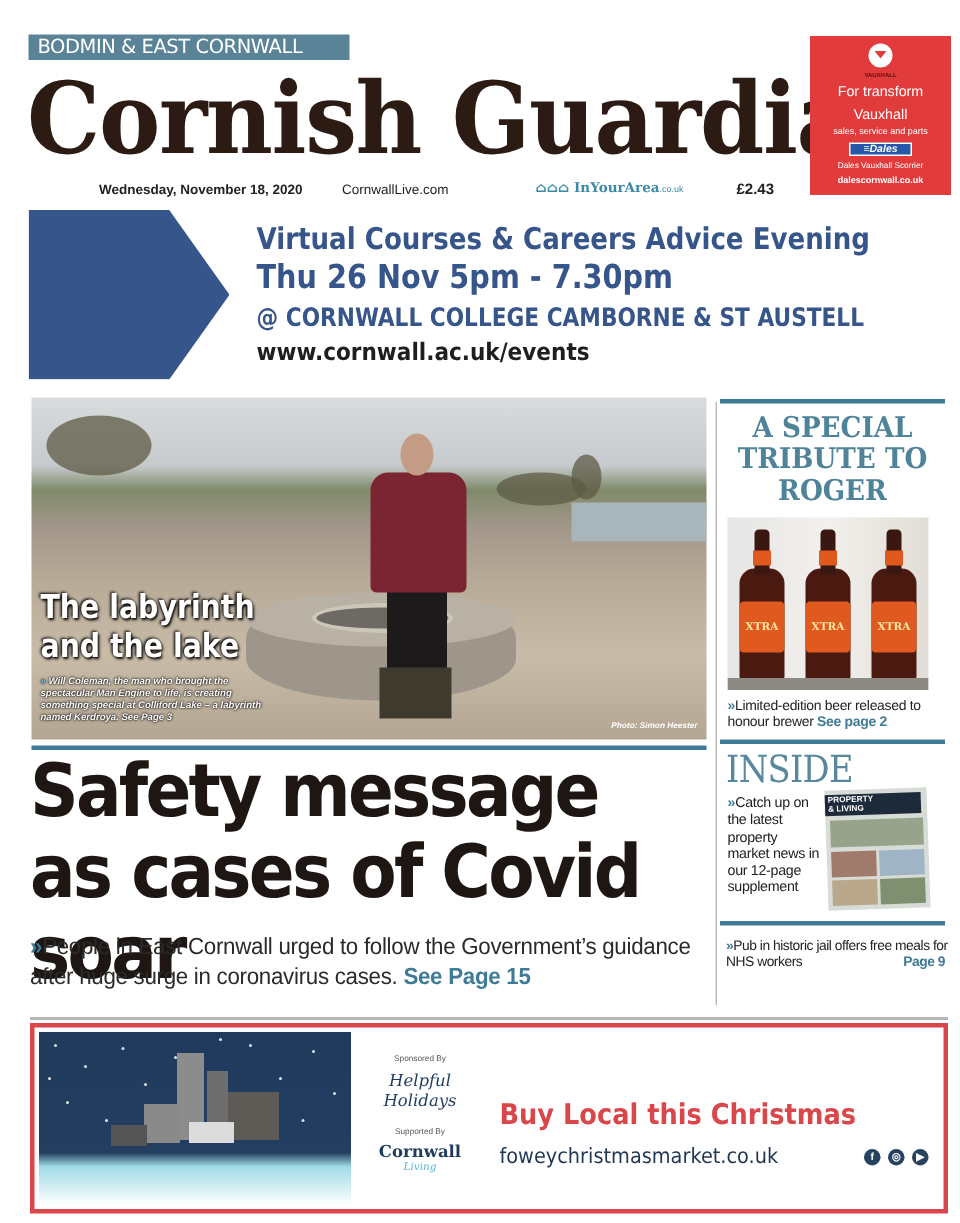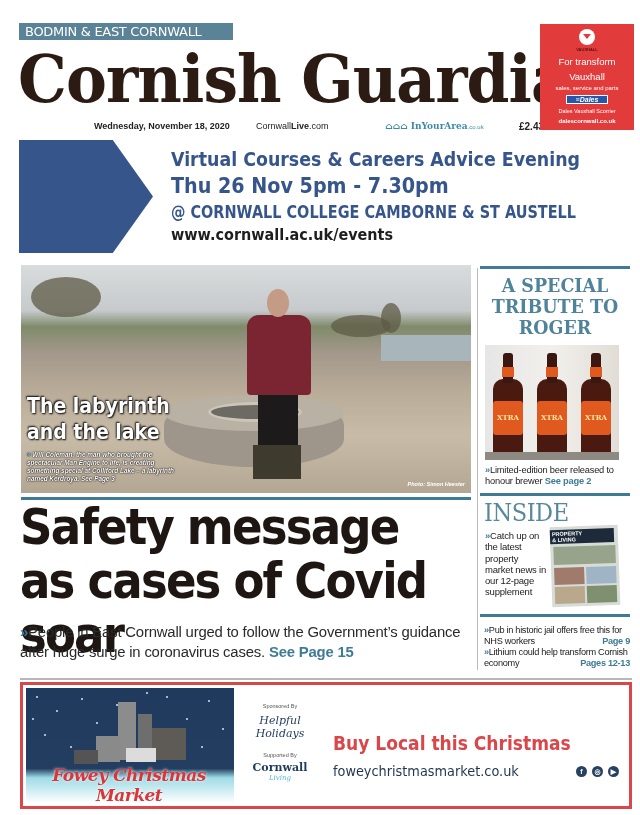--- a/index.html
+++ b/index.html
@@ -12,24 +12,24 @@
     background: #5a8397; color: #fff; font-size: 13px; line-height: 17px;
     padding-left: 6px; letter-spacing: -0.3px; font-family: "DejaVu Sans", sans-serif;
     font-weight: normal;
   }
   .masthead-title {
     position: absolute; left: 18px; top: 40px; width: 520px; height: 78px;
     font-family: "DejaVu Serif", serif; font-weight: bold; font-size: 66px;
     line-height: 78px; color: #2b1b12; letter-spacing: -1px;
     transform: scaleX(0.93); transform-origin: left center; white-space: nowrap;
   }
-  .masthead-meta { position: absolute; top: 121px; font-size: 9px; font-weight: bold; color: #222; white-space: nowrap; margin-left: 28px; }
+  .masthead-meta { position: absolute; top: 121px; font-size: 9px; font-weight: bold; color: #222; white-space: nowrap; }
   .meta-date { left: 66px; }
   .meta-web { left: 228px; font-weight: normal; }
-  .meta-web b { font-weight: bold; }
+  .meta-web b { font-weight: normal; }
   .meta-iya { left: 357px; color: #3c8aa8; font-family: "DejaVu Serif", serif; }
   .meta-iya .small { font-size: 6px; font-family: "Liberation Sans", sans-serif; font-weight: normal; }
   .meta-price { left: 491px; font-size: 10px; }
 
   .vx-ad {
     position: absolute; left: 540px; top: 24px; width: 94px; height: 106px;
     background: #e23b3b; color: #fff; text-align: center;
   }
   .vx-logo { margin: 5px auto 0; width: 16px; height: 16px; border-radius: 50%; background: #fff; position: relative; }
   .vx-logo::after { content: ""; position: absolute; left: 4px; top: 5px; width: 8px; height: 5px; background: #e23b3b; clip-path: polygon(0 0,100% 0,50% 100%); }
@@ -247,22 +247,21 @@
       <div>&amp; LIVING</div>
     </div>
   <div class="prop-img" style="left:3px;top:20px;width:62px;height:18px;background:#97a48b;"></div>
   <div class="prop-img" style="left:3px;top:41px;width:30px;height:17px;background:#a07a6a;"></div>
   <div class="prop-img" style="left:35px;top:41px;width:30px;height:17px;background:#9fb4c4;"></div>
   <div class="prop-img" style="left:3px;top:60px;width:30px;height:17px;background:#b9a88c;"></div>
   <div class="prop-img" style="left:35px;top:60px;width:30px;height:17px;background:#7e9070;"></div>
 </div>
 <div class="rule-blue" style="left:480px;top:614px;width:150px;"></div>
 <div class="news-list">
-  <div class="news-item"><span class="chev-blue">»</span><span>Pub in historic jail offers free this for NHS workers</span> <span class="link-blue news-page">Page 9</span></div>
-  <div class="news-item"><span class="chev-blue">»</span><span>Lithium could help transform Cornish economy</span> <span class="link-blue news-page">Pages 12-13</span></div>
+  <div class="news-item"><span class="chev-blue">»</span><span>Pub in historic jail offers free meals for NHS workers</span> <span class="link-blue news-page">Page 9</span></div>
 </div>
 
 <div class="rule-blue" style="left:21px;top:497px;width:450px;"></div>
 <div class="main-headline">Safety message as cases of Covid soar</div>
 <div class="main-standfirst"><span class="chev-blue">»</span><span>People in East Cornwall urged to follow the Government’s guidance after huge surge in coronavirus cases. </span><span class="link-blue">See Page 15</span></div>
 
 <div class="rule-grey"></div>
 <div class="fowey-ad">
   <div class="fowey-scene">
     <div class="snow" style="left:10px;top:8px;"></div>
@@ -279,21 +278,20 @@
       <div class="snow" style="left:175px;top:58px;"></div>
     <div class="snow" style="left:120px;top:4px;"></div>
       <div class="snow" style="left:6px;top:30px;"></div>
     <div class="bldg" style="left:92px;top:14px;width:18px;height:58px;background:#8c8c8c;"></div>
     <div class="bldg" style="left:112px;top:26px;width:14px;height:46px;background:#6e6e6e;"></div>
     <div class="bldg" style="left:126px;top:40px;width:34px;height:32px;background:#5e5a56;"></div>
     <div class="bldg" style="left:70px;top:48px;width:24px;height:26px;background:#8a8a8a;"></div>
     <div class="bldg" style="left:48px;top:62px;width:24px;height:14px;background:#545454;"></div>
     <div class="bldg" style="left:100px;top:60px;width:30px;height:14px;background:#dcdcdc;"></div>
   </div>
-  <div class="fowey-title">Fowey Christmas Market</div>
   <div class="sponsor-col">
     <div class="sponsor-label" style="margin-top:18px;">Sponsored By</div>
     <div class="helpful">Helpful Holidays</div>
     <div class="sponsor-label" style="margin-top:12px;">Supported By</div>
     <div class="cornwall-living">
         <div>Cornwall</div>
         <span>Living</span>
       </div>
   </div>
   <div class="buy-local">Buy Local this Christmas</div>

